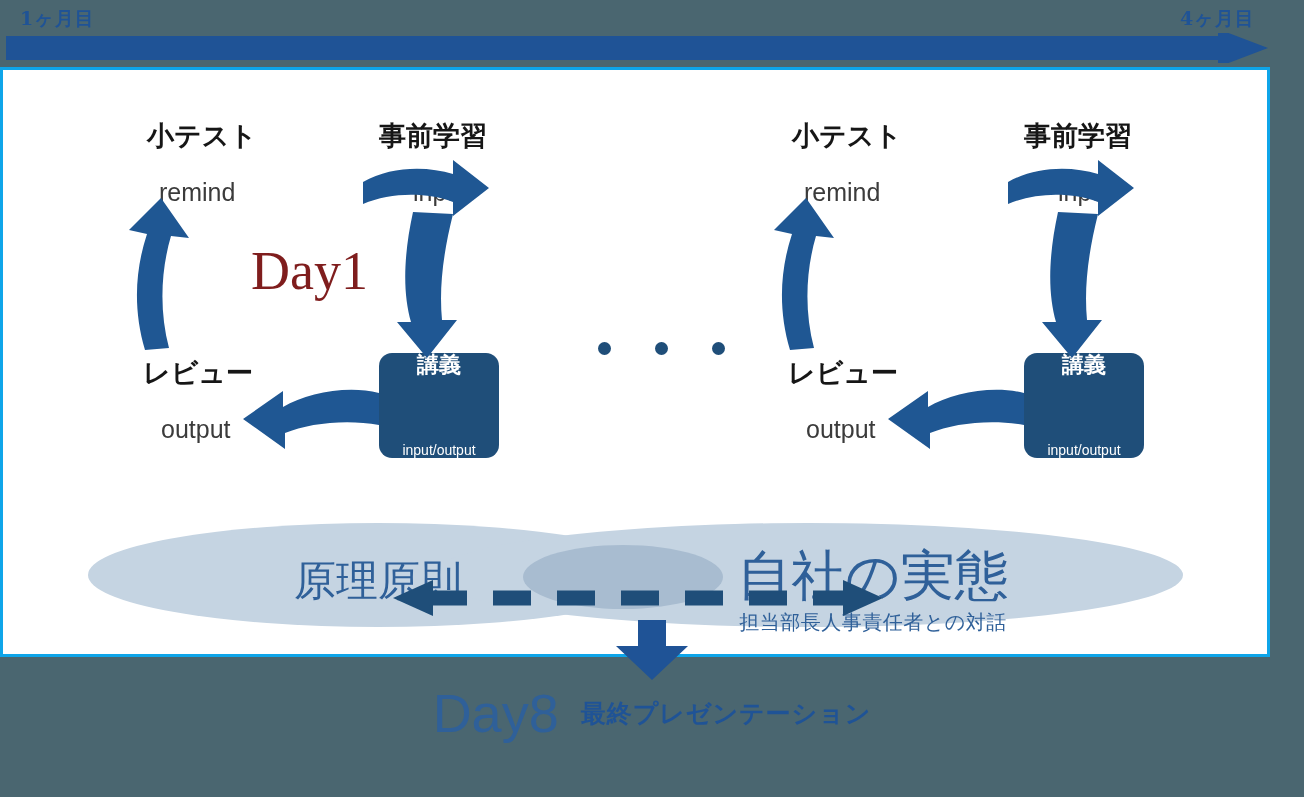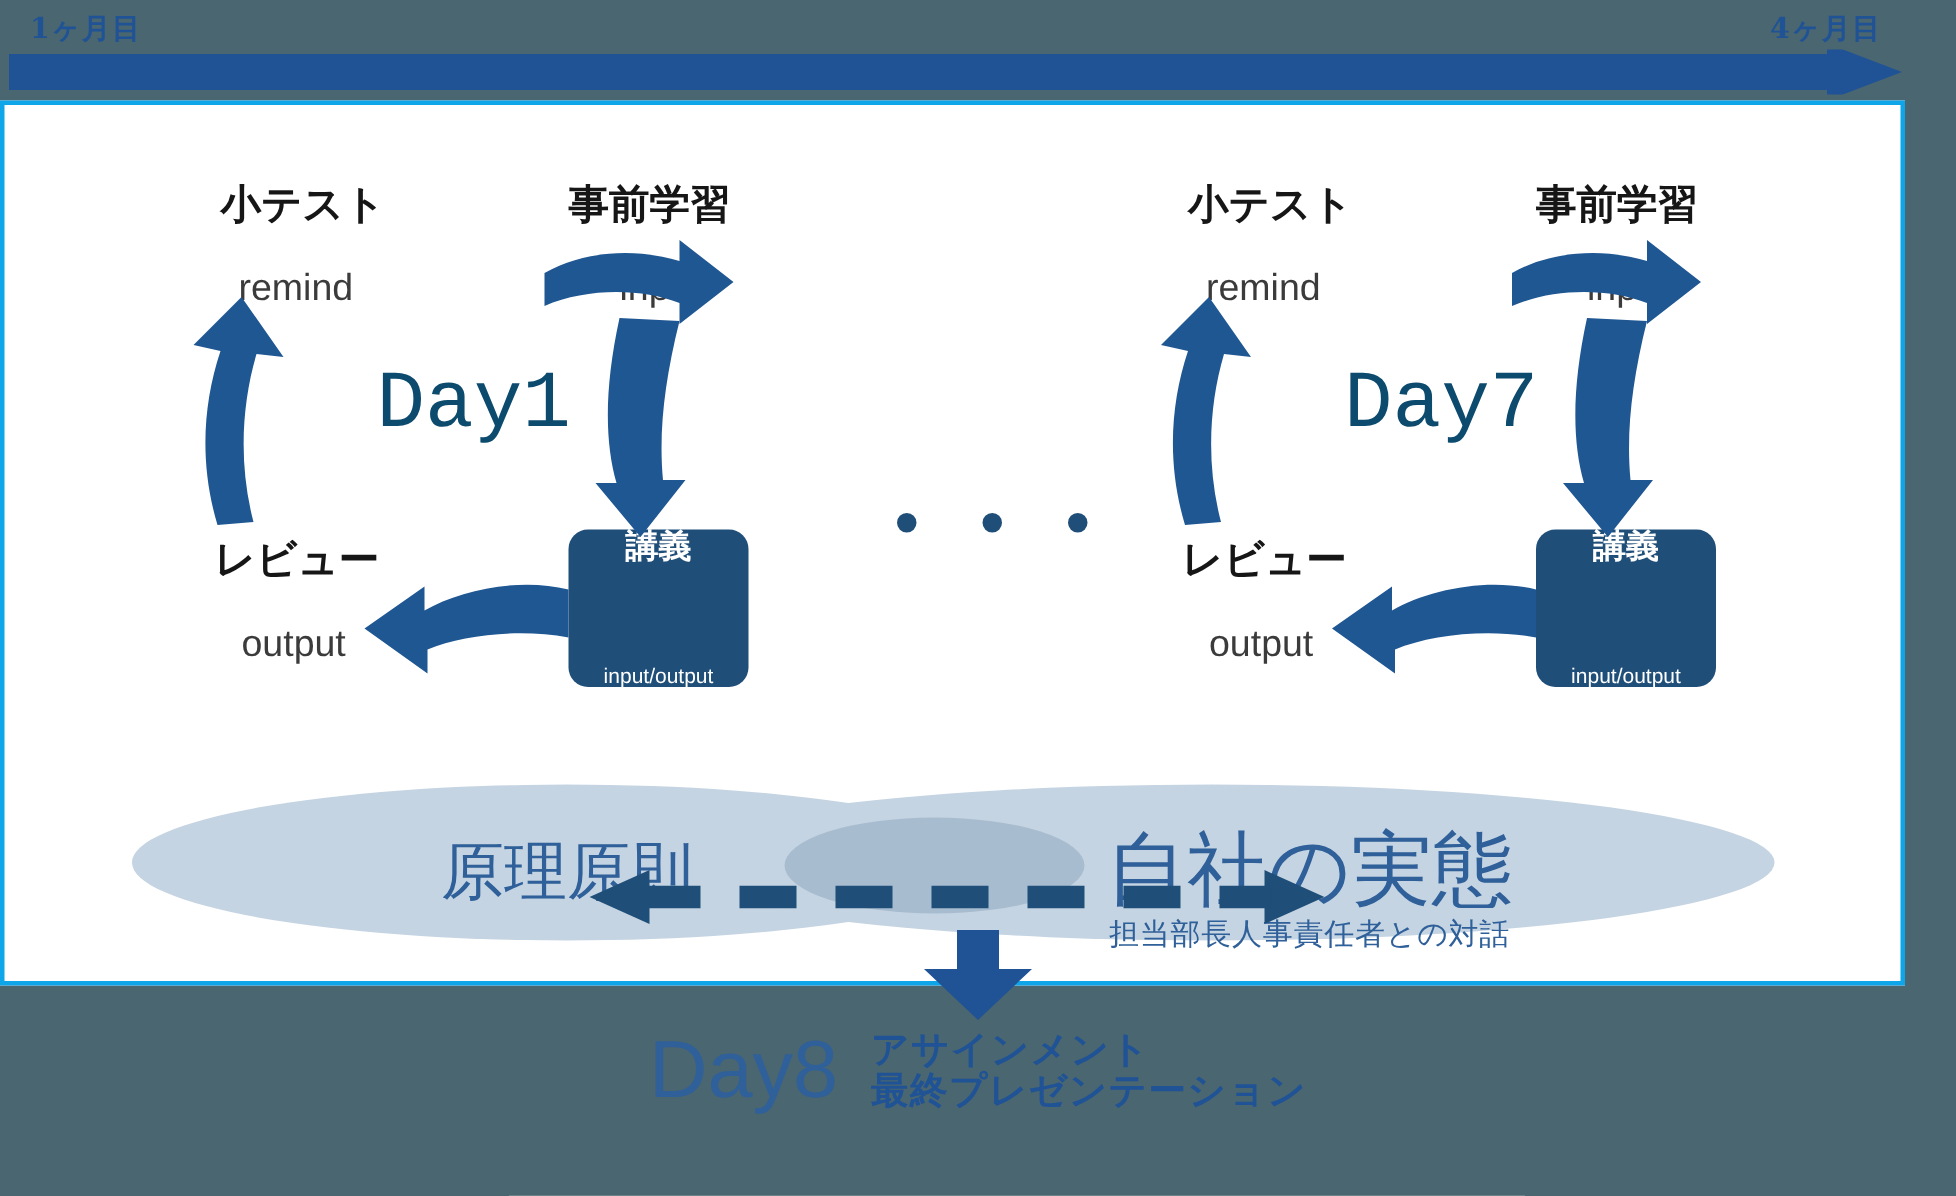--- a/index.html
+++ b/index.html
@@ -71,23 +71,23 @@
   }
   .en-sub {
     position: absolute;
     font-family: "Liberation Sans", sans-serif;
     font-size: 25px;
     color: #3b3b3b;
     white-space: nowrap;
   }
   .day-label {
     position: absolute;
-    font-family: Liberation Mono, monospace;
+    font-family: Liberation Serif, serif;
     font-size: 54px;
-    color: #0c4a6e;
+    color: #7f1d1d;
     letter-spacing: 0px;
     white-space: nowrap;
   }
 
   .n-test   { left: 44px;  top: 48px; }
   .n-remind { left: 56px;  top: 108px; }
   .n-pre    { left: 276px; top: 48px; }
   .n-input  { left: 310px; top: 108px; }
   .n-review { left: 40px;  top: 285px; }
   .n-output { left: 58px;  top: 345px; }
@@ -140,21 +140,21 @@
   .dot.d1 { left: 0px; }
   .dot.d2 { left: 57px; }
   .dot.d3 { left: 114px; }
 
   
   .venn { position: absolute; left: 0; top: 0; width: 1270px; height: 590px; pointer-events: none; }
 
   .ellipse-text {
     position: absolute;
     text-align: center;
-    font-family: Liberation Serif, serif;
+    font-family: Liberation Mono, monospace;
     color: #2f6099;
     white-space: nowrap;
   }
   #venn-left-label {
     left: 185px; top: 483px; width: 380px;
     font-size: 42px;
   }
   #venn-right-wrap {
     left: 655px; top: 483px; width: 430px;
   }
@@ -270,21 +270,20 @@
 
       <div class="jp-bold n-test">小テスト</div>
       <div class="en-sub n-remind">remind</div>
 
       <div class="jp-bold n-pre">事前学習</div>
       <div class="en-sub n-input">input</div>
 
       <div class="jp-bold n-review">レビュー</div>
       <div class="en-sub n-output">output</div>
 
-      <div class="day-label day-pos">Day7</div>
 
       <div class="lecture-box">
         <div class="lecture-title">講義</div>
         <div class="lecture-sub">input/output</div>
       </div>
 
       <svg class="arrow-svg a-top" viewBox="0 0 130 60">
         <path d="M2,22 C30,6 66,6 92,14 L92,0 L128,28 L92,56 L92,42 C66,32 30,32 2,44 Z" fill="#1f5793"></path>
       </svg>
       <svg class="arrow-svg a-right" viewBox="0 0 70 150">
@@ -313,18 +312,17 @@
 
   </div>
 
   <svg class="down-arrow" viewBox="0 0 80 60">
     <polygon points="26,0 54,0 54,26 76,26 40,60 4,26 26,26" fill="#1f5396"></polygon>
   </svg>
 
   <div class="day8-row">
     <div class="day8-label">Day8</div>
     <div class="day8-lines">
-      <div>アサインメント</div>
       <div>最終プレゼンテーション</div>
     </div>
   </div>
 
 </div>
 
 </body></html>

